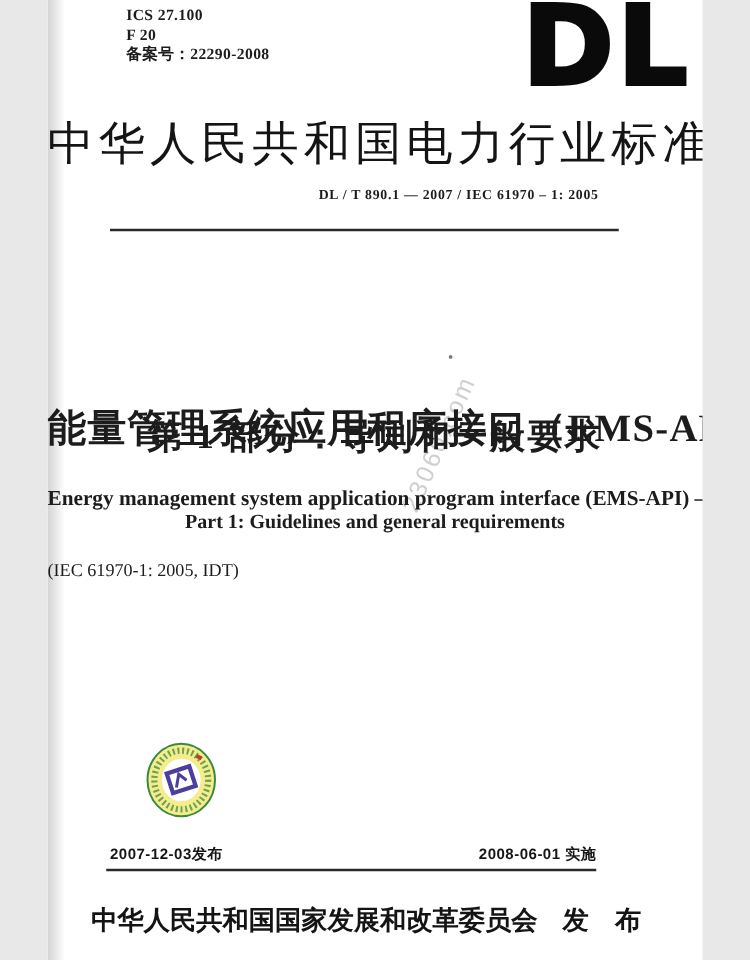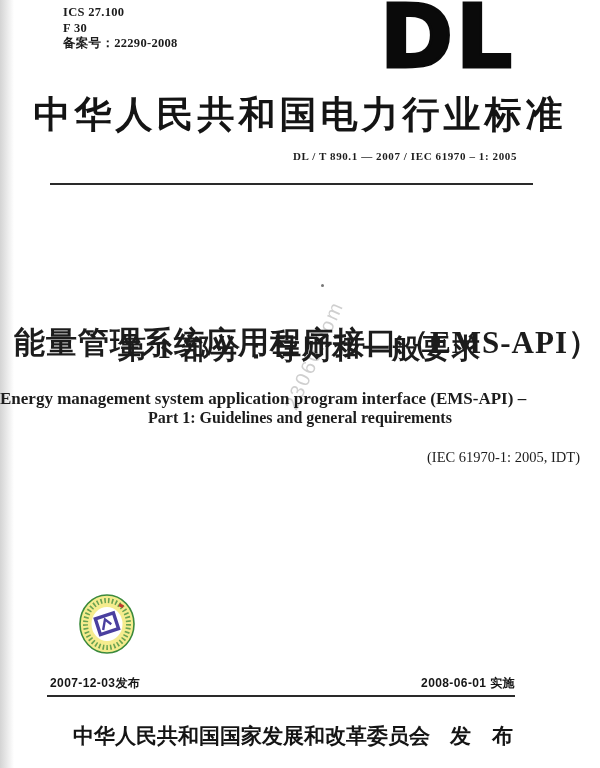--- a/index.html
+++ b/index.html
@@ -1,55 +1,55 @@
 <!DOCTYPE html>
 <html><head>
 <meta charset="utf-8">
 <style>
   html,body { margin:0; padding:0; background:#e8e8e8; }
   .page {
-    position:relative; width:600px; height:768px; margin:0 auto;
+    position:relative; width:524px; height:768px; margin:0 auto;
     background:#ffffff; overflow:hidden;
     font-family:"Liberation Serif", serif; color:#1c1c1c;
   }
   .scan-edge {
     position:absolute; left:0; top:0; bottom:0; width:14px;
     background:linear-gradient(to right, #cccccc, rgba(255,255,255,0));
     opacity:.85;
   }
   
   .meta { position:absolute; left:63px; top:5px; font-size:12.5px; font-weight:700; line-height:15.5px; letter-spacing:.3px; }
   .meta .line { white-space:nowrap; }
   
   .dl-logo {
     position:absolute; left:380px; top:-9px;
     font-family:"DejaVu Sans", sans-serif; font-weight:900;
     font-size:88px; line-height:1.05; letter-spacing:3px;
     color:#0a0a0a; -webkit-text-stroke:3px #0a0a0a;
   }
   .std-type {
     position:absolute; top:90px; left:0; right:0; text-align:center;
-    font-size:37px; font-weight:bold; letter-spacing:4px; white-space:nowrap;
+    font-size:37px; font-weight:normal; letter-spacing:4px; white-space:nowrap;
     color:#141414;
   }
   .std-no {
     position:absolute; top:150px; right:83px;
     font-size:11px; font-weight:bold; letter-spacing:.6px; white-space:nowrap;
   }
   .rule-top { position:absolute; top:183px; left:50px; right:67px; height:2px; background:#2a2a2a; }
 
   .title-zh1 { position:absolute; top:286px; left:0; right:0; text-align:right;
     font-size:31px; font-weight:bold; letter-spacing:1px; white-space:nowrap;margin-top:36px; }
   .title-zh2 { position:absolute; top:330px; left:0; right:0; text-align:center;
     font-size:28px; font-weight:bold; letter-spacing:2px; white-space:nowrap; }
   .title-en1 { position:absolute; top:389px; left:0; right:0; 
     font-size:17px; font-weight:bold; white-space:nowrap; }
   .title-en2 { position:absolute; top:409px; left:0; right:0; text-align:center;
     font-size:16px; font-weight:bold; white-space:nowrap; }
-  .idt-note { position:absolute; top:449px; left:0; right:20px; text-align:right;
+  .idt-note { position:absolute; top:449px; left:0; right:20px; text-align:left;
     font-size:14.5px; }
 
   .watermark {
     position:absolute; left:252px; top:344px; width:124px; text-align:center;
     transform:rotate(-66deg); transform-origin:center;
     font-family:"Liberation Sans", sans-serif; font-size:20px; letter-spacing:2px;
     color:rgba(130,130,130,0.38); white-space:nowrap; pointer-events:none;
   }
   .speck { position:absolute; left:321px; top:284px; width:3px; height:3px; background:#777; border-radius:50%; }
 
@@ -68,21 +68,21 @@
   }
 </style>
 </head>
 <body>
 
 <div class="page">
   <div class="scan-edge"></div>
 
   <div class="meta">
     <div class="line">ICS 27.100</div>
-    <div class="line">F 30</div>
+    <div class="line">F 20</div>
     <div class="line">备案号：22290-2008</div>
   </div>
 
   <div class="dl-logo">DL</div>
 
   <div class="std-type">中华人民共和国电力行业标准</div>
 
   <div class="std-no">DL / T 890.1 — 2007 / IEC 61970 – 1: 2005</div>
 
   <div class="rule-top"></div>

